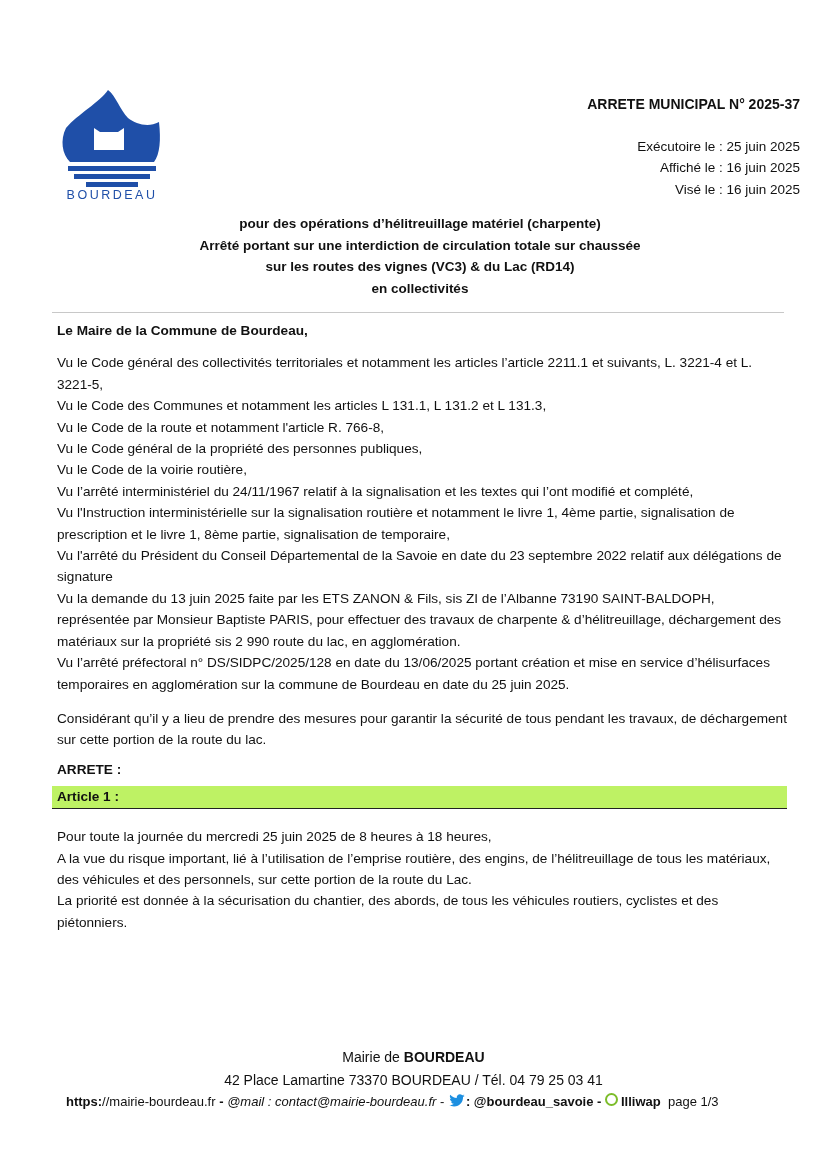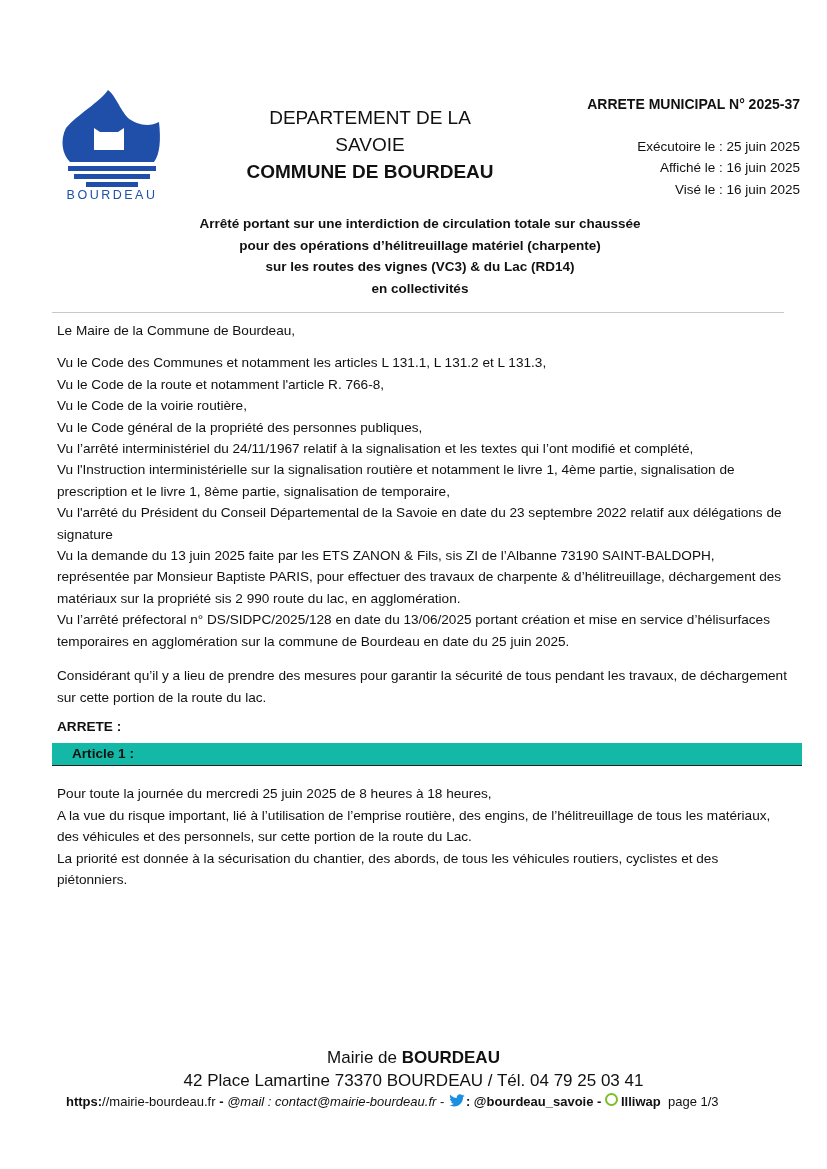--- a/index.html
+++ b/index.html
@@ -33,34 +33,34 @@
       font-weight: bold; font-size: 13.5px; line-height: 21.5px;
     }
 
     .hr-top { position: absolute; left: 52px; top: 312px; width: 732px; height: 1px; background: #c8c8c8; }
 
     .body {
       position: absolute; left: 57px; top: 320px; width: 730px;
       font-size: 13.6px; line-height: 21.4px;
     }
     .body p { margin: 0; }
-    .maire { font-weight: normal; margin-bottom: 11px !important; }
+    .maire { font-weight: bold; margin-bottom: 11px !important; }
     .gap { height: 13px; }
     .arrete { text-align: left; font-weight: bold; margin: 8px 0 6px 0 !important; }
 
     .article-head {
       position: relative; margin-left: -5px; width: 730px; height: 22px;
-      background: #14b8a6; border-bottom: 1.5px solid #222;
-      font-weight: bold; padding-left: 20px; line-height: 22px; box-sizing: content-box;
+      background: #bef264; border-bottom: 1.5px solid #222;
+      font-weight: bold; padding-left: 5px; line-height: 22px; box-sizing: content-box;
     }
     .article-body { margin-top: 17px; }
 
     .footer {
       position: absolute; left: 0; top: 1046px; width: 827px; text-align: center;
-      font-size: 17px; line-height: 23px;
+      font-size: 14px; line-height: 23px;
     }
     .footer .bold { font-weight: bold; }
     .footer-line3 {
       position: absolute; left: 46px; top: 1093px; width: 760px; white-space: nowrap;
       font-size: 13px;
       padding-left: 20px;
     }
     .footer-line3 .b { font-weight: bold; }
     .footer-line3 .i { font-style: italic; }
     .tw { display: inline-block; vertical-align: -2px; }
@@ -79,48 +79,44 @@
       <path d="M50,2 C42,14 20,26 8,40 C2,52 4,66 12,74 L96,74 C102,66 103,52 101,34 C90,40 78,36 70,30 C62,22 58,8 50,2 Z" fill="#1f4fa8"></path>
       <rect x="36" y="40" width="30" height="22" fill="#ffffff"></rect>
       <path d="M36,40 L42,44 L60,44 L66,40 Z" fill="#1f4fa8"></path>
       <rect x="10" y="78" width="88" height="5" fill="#1f4fa8"></rect>
       <rect x="16" y="86" width="76" height="5" fill="#1f4fa8"></rect>
       <rect x="28" y="94" width="52" height="5" fill="#1f4fa8"></rect>
     </svg>
     <div class="logo-text">BOURDEAU</div>
   </div>
 
-  <div class="dept">
-    <div>DEPARTEMENT DE LA</div>
-    <div>SAVOIE</div>
-    <div class="l3">COMMUNE DE BOURDEAU</div>
-  </div>
 
   <div class="ref">
     <div class="num">ARRETE MUNICIPAL N° 2025-37</div>
     <div>Exécutoire le : 25 juin 2025</div>
     <div>Affiché le : 16 juin 2025</div>
     <div>Visé le : 16 juin 2025</div>
   </div>
 
   <div class="subject">
+    <div>pour des opérations d’hélitreuillage matériel (charpente)</div>
     <div>Arrêté portant sur une interdiction de circulation totale sur chaussée</div>
-    <div>pour des opérations d’hélitreuillage matériel (charpente)</div>
     <div>sur les routes des vignes (VC3) &amp; du Lac (RD14)</div>
     <div>en collectivités</div>
   </div>
 
   <div class="hr-top"></div>
 
   <div class="body">
     <p class="maire">Le Maire de la Commune de Bourdeau,</p>
+    <p>Vu le Code général des collectivités territoriales et notamment les articles l’article 2211.1 et suivants, L. 3221-4 et L. 3221-5,</p>
     <p>Vu le Code des Communes et notamment les articles L 131.1, L 131.2 et L 131.3,</p>
     <p>Vu le Code de la route et notamment l'article R. 766-8,</p>
+    <p>Vu le Code général de la propriété des personnes publiques,</p>
     <p>Vu le Code de la voirie routière,</p>
-    <p>Vu le Code général de la propriété des personnes publiques,</p>
     <p>Vu l’arrêté interministériel du 24/11/1967 relatif à la signalisation et les textes qui l’ont modifié et complété,</p>
     <p>Vu l'Instruction interministérielle sur la signalisation routière et notamment le livre 1, 4ème partie, signalisation de prescription et le livre 1, 8ème partie, signalisation de temporaire,</p>
     <p>Vu l'arrêté du Président du Conseil Départemental de la Savoie en date du 23 septembre 2022 relatif aux délégations de signature</p>
     <p>Vu la demande du 13 juin 2025 faite par les ETS ZANON &amp; Fils, sis ZI de l’Albanne 73190 SAINT-BALDOPH, représentée par Monsieur Baptiste PARIS, pour effectuer des travaux de charpente &amp; d’hélitreuillage, déchargement des matériaux sur la propriété sis 2 990 route du lac, en agglomération.</p>
     <p>Vu l’arrêté préfectoral n° DS/SIDPC/2025/128 en date du 13/06/2025 portant création et mise en service d’hélisurfaces temporaires en agglomération sur la commune de Bourdeau en date du 25 juin 2025.</p>
     <div class="gap"></div>
     <p>Considérant qu’il y a lieu de prendre des mesures pour garantir la sécurité de tous pendant les travaux, de déchargement sur cette portion de la route du lac.</p>
     <p class="arrete">ARRETE :</p>
     <div class="article-head">Article 1 :</div>
     <div class="article-body">

